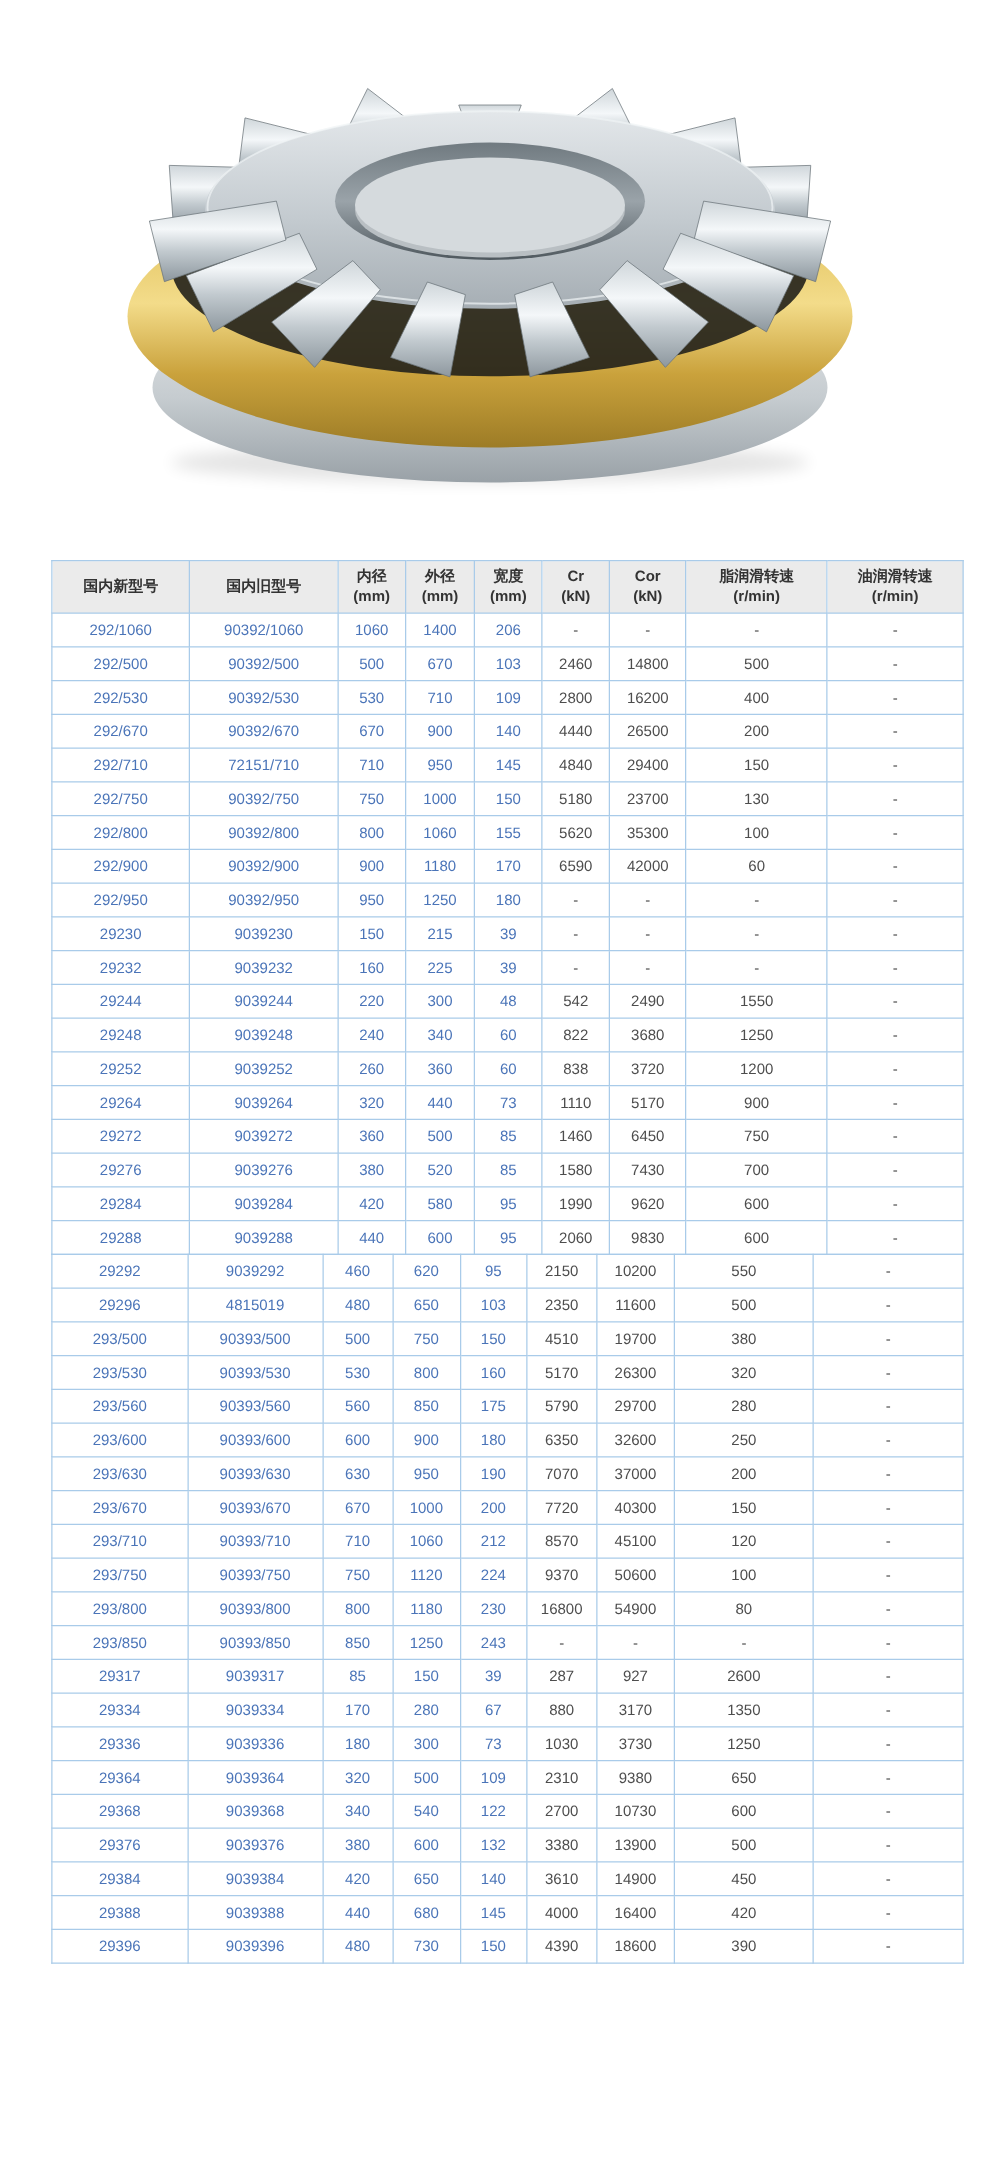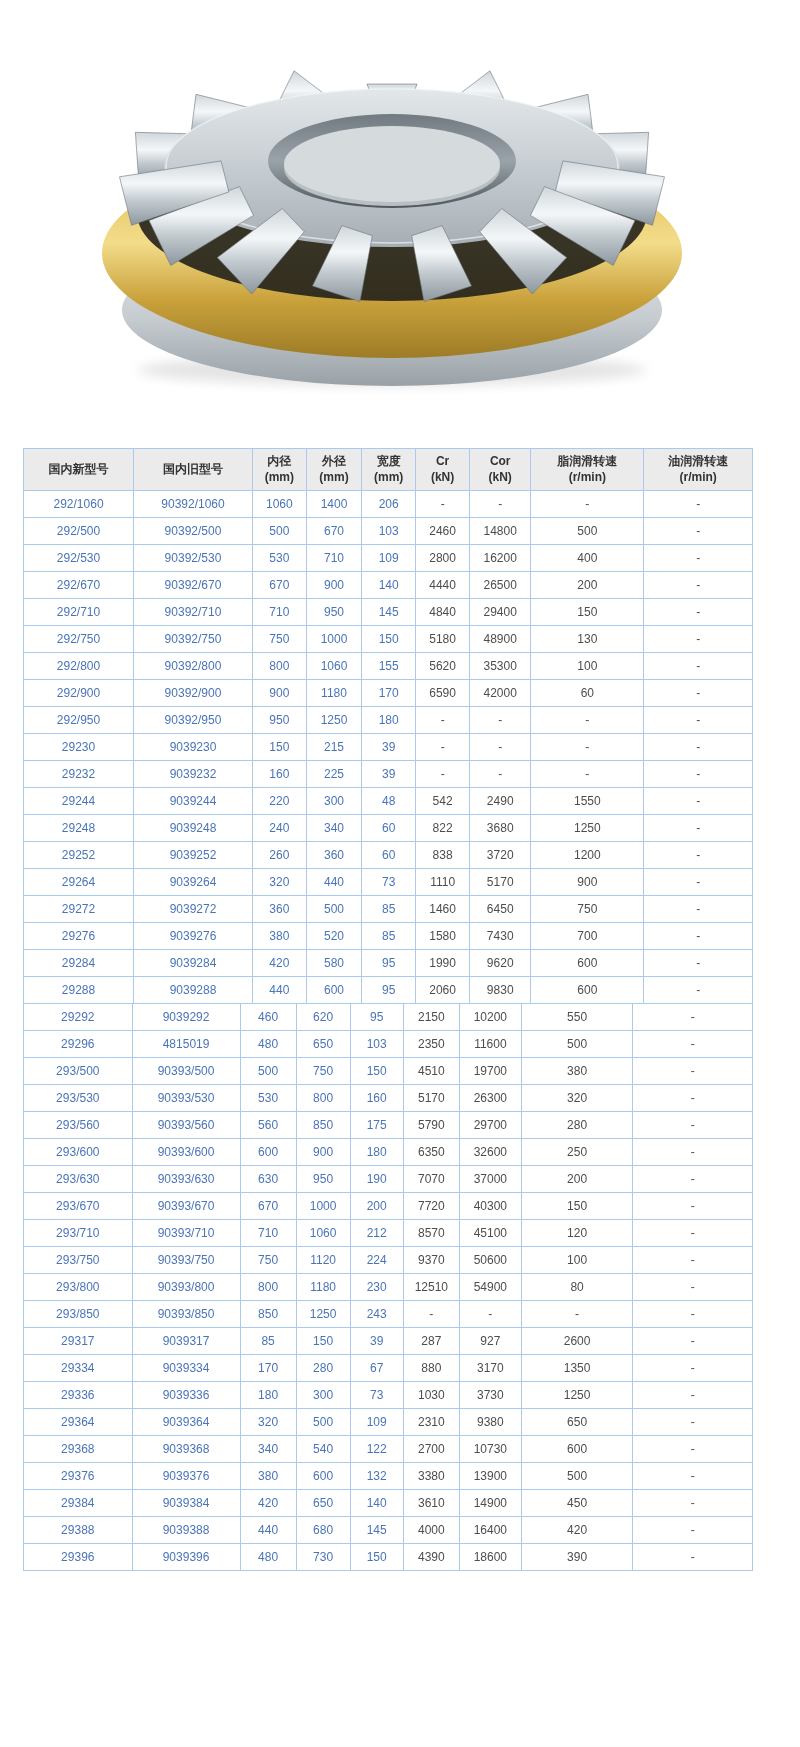--- a/index.html
+++ b/index.html
@@ -6,21 +6,21 @@
   html,body { background:#ffffff; }
   body {
     width:800px; height:1747px; overflow:hidden;
     font-family:"Liberation Sans","DejaVu Sans",sans-serif;
     position:relative;
   }
   .product-image-wrap {
     position:absolute; left:80px; top:18px; width:640px; height:385px;
   }
   .tables-wrap {
-    position:absolute; left:23px; top:448px; width:598px;
+    position:absolute; left:41px; top:448px; width:598px;
   }
   table.spec {
     width:730px; border-collapse:collapse; table-layout:fixed;
     font-size:12px;
   }
   table.spec td, table.spec th {
     border:1px solid #a9cbe9; text-align:center; vertical-align:middle;
     height:27px; padding:0 2px; overflow:hidden; white-space:nowrap;
   }
   table.spec th {
@@ -194,37 +194,37 @@
           <td class="c-blue">670</td>
           <td class="c-blue">900</td>
           <td class="c-blue">140</td>
           <td class="c-dark">4440</td>
           <td class="c-dark">26500</td>
           <td class="c-dark">200</td>
           <td class="c-dark">-</td>
         </tr>
         <tr>
           <td class="c-blue">292/710</td>
-          <td class="c-blue">90392/710</td>
+          <td class="c-blue">72151/710</td>
           <td class="c-blue">710</td>
           <td class="c-blue">950</td>
           <td class="c-blue">145</td>
           <td class="c-dark">4840</td>
           <td class="c-dark">29400</td>
           <td class="c-dark">150</td>
           <td class="c-dark">-</td>
         </tr>
         <tr>
           <td class="c-blue">292/750</td>
           <td class="c-blue">90392/750</td>
           <td class="c-blue">750</td>
           <td class="c-blue">1000</td>
           <td class="c-blue">150</td>
           <td class="c-dark">5180</td>
-          <td class="c-dark">48900</td>
+          <td class="c-dark">23700</td>
           <td class="c-dark">130</td>
           <td class="c-dark">-</td>
         </tr>
         <tr>
           <td class="c-blue">292/800</td>
           <td class="c-blue">90392/800</td>
           <td class="c-blue">800</td>
           <td class="c-blue">1060</td>
           <td class="c-blue">155</td>
           <td class="c-dark">5620</td>
@@ -488,21 +488,21 @@
           <td class="c-dark">50600</td>
           <td class="c-dark">100</td>
           <td class="c-dark">-</td>
         </tr>
         <tr>
           <td class="c-blue">293/800</td>
           <td class="c-blue">90393/800</td>
           <td class="c-blue">800</td>
           <td class="c-blue">1180</td>
           <td class="c-blue">230</td>
-          <td class="c-dark">12510</td>
+          <td class="c-dark">16800</td>
           <td class="c-dark">54900</td>
           <td class="c-dark">80</td>
           <td class="c-dark">-</td>
         </tr>
         <tr>
           <td class="c-blue">293/850</td>
           <td class="c-blue">90393/850</td>
           <td class="c-blue">850</td>
           <td class="c-blue">1250</td>
           <td class="c-blue">243</td>

